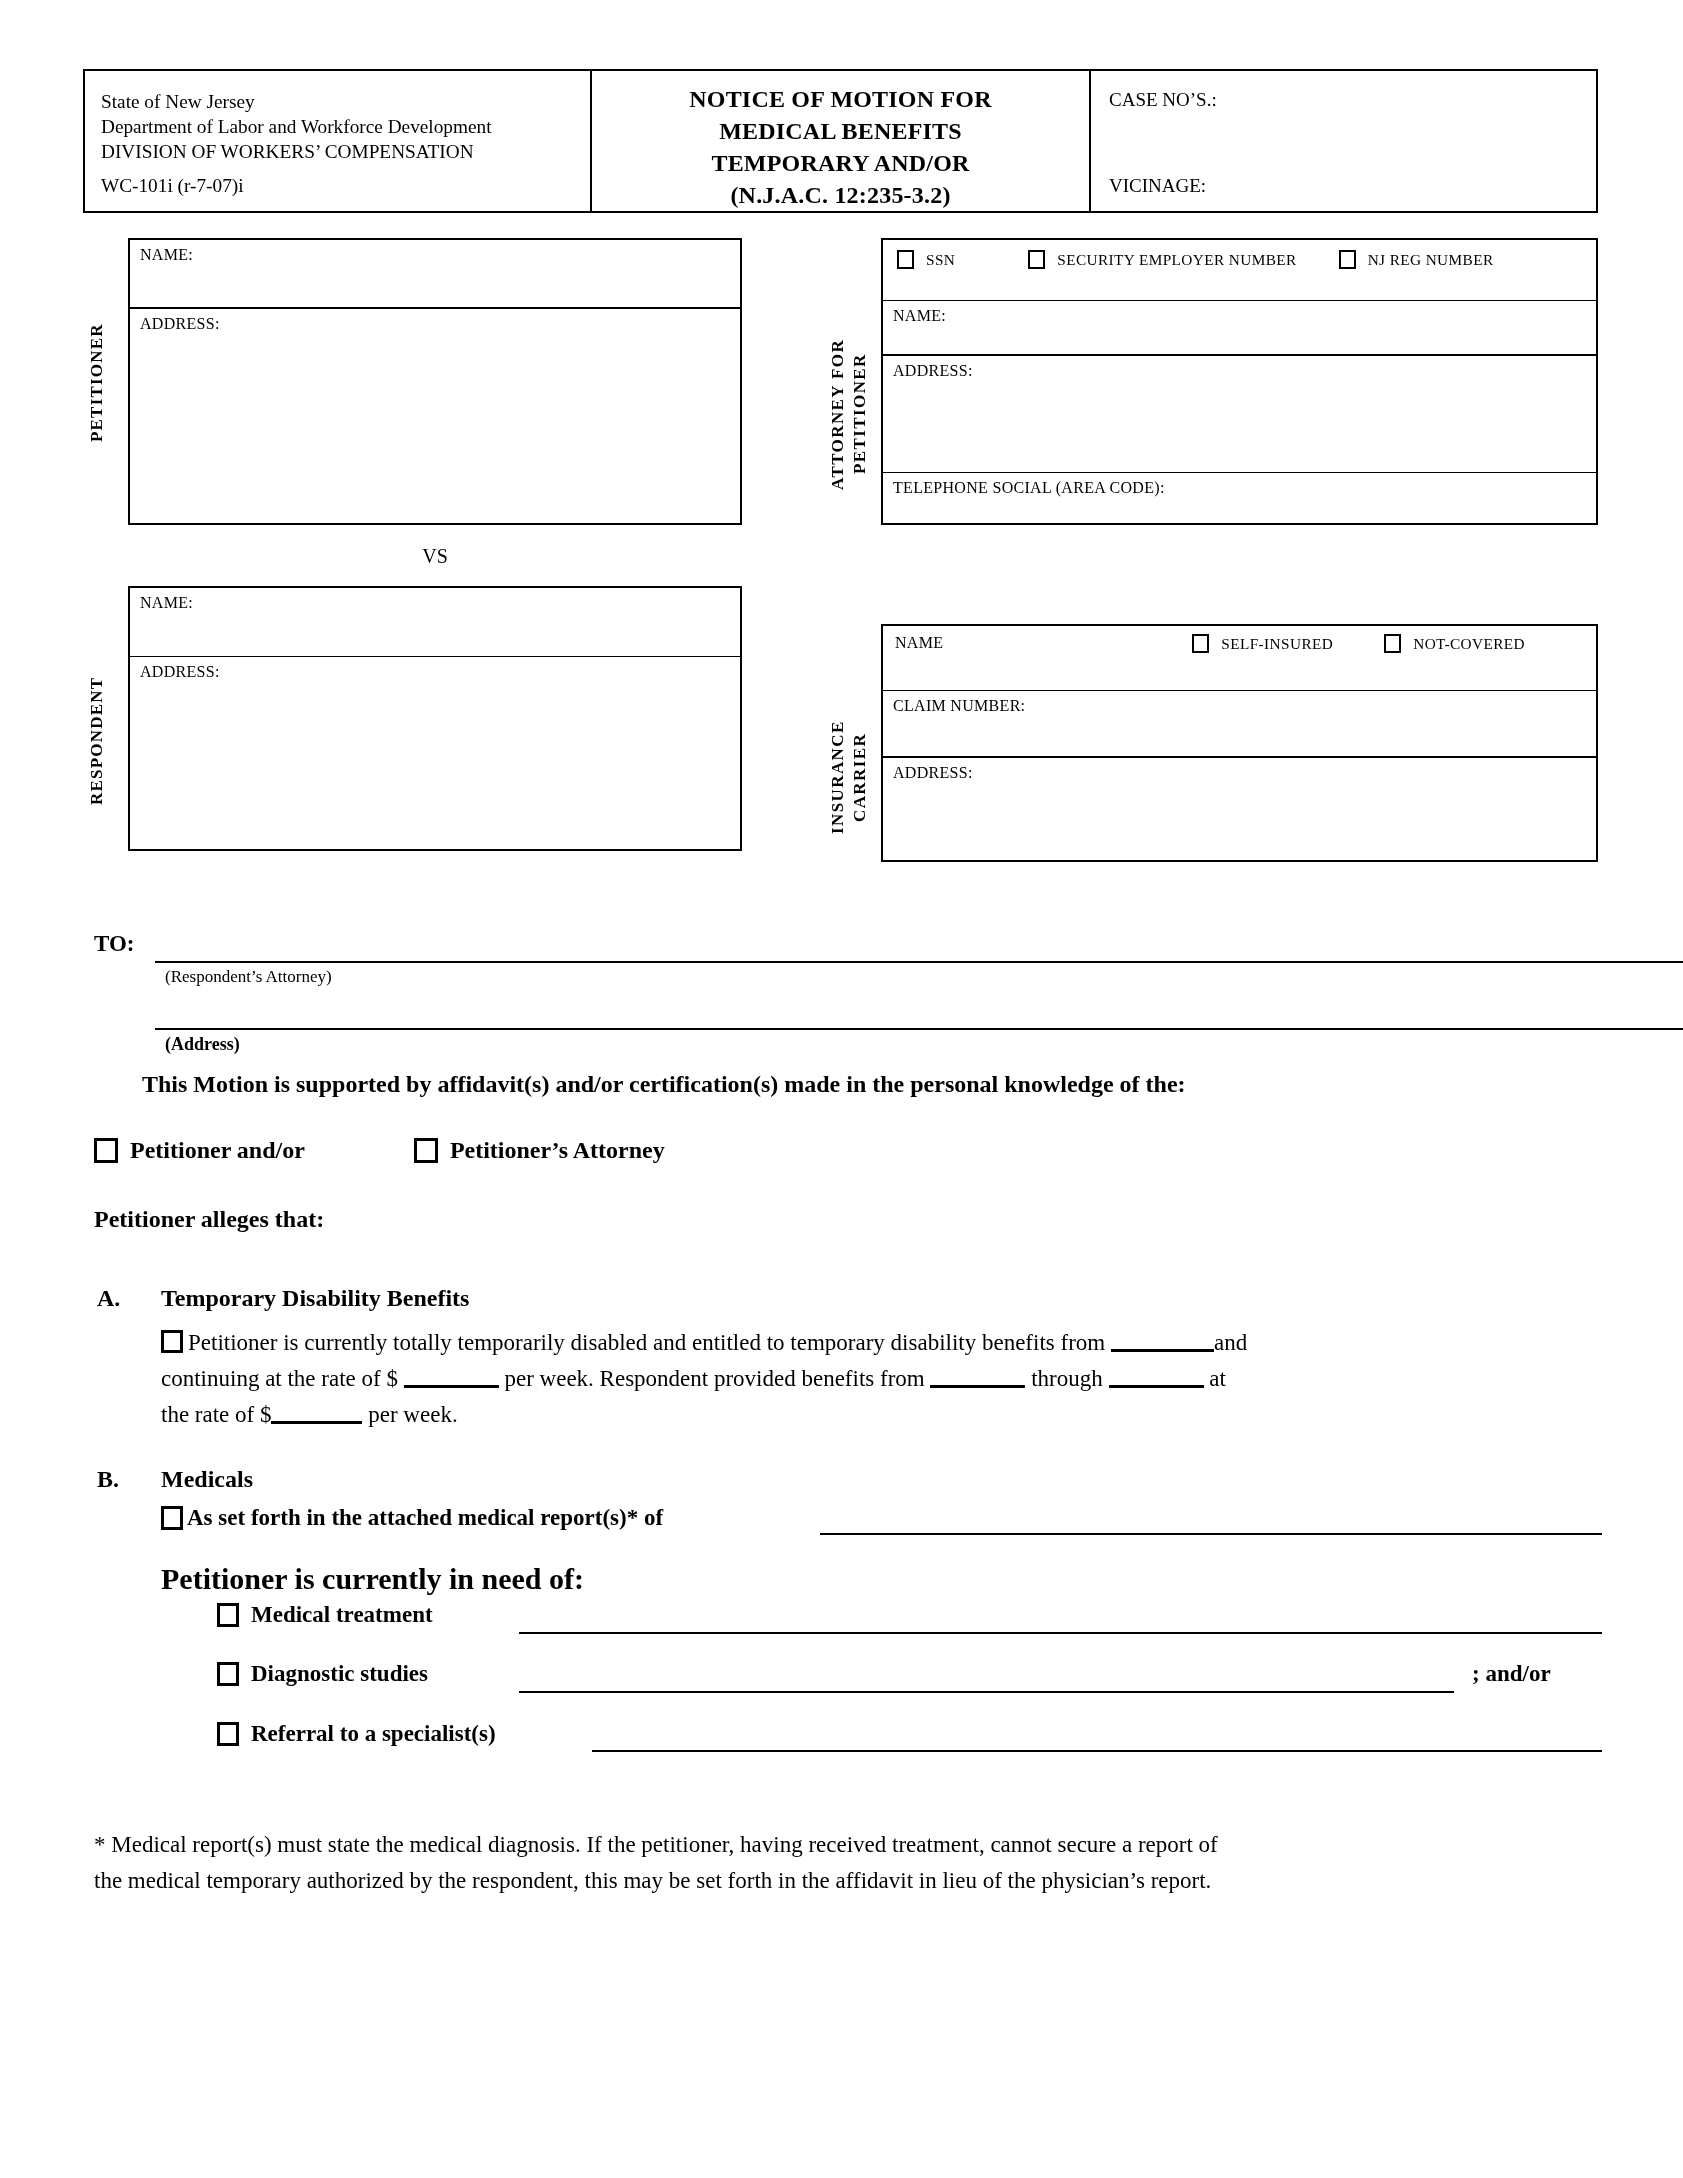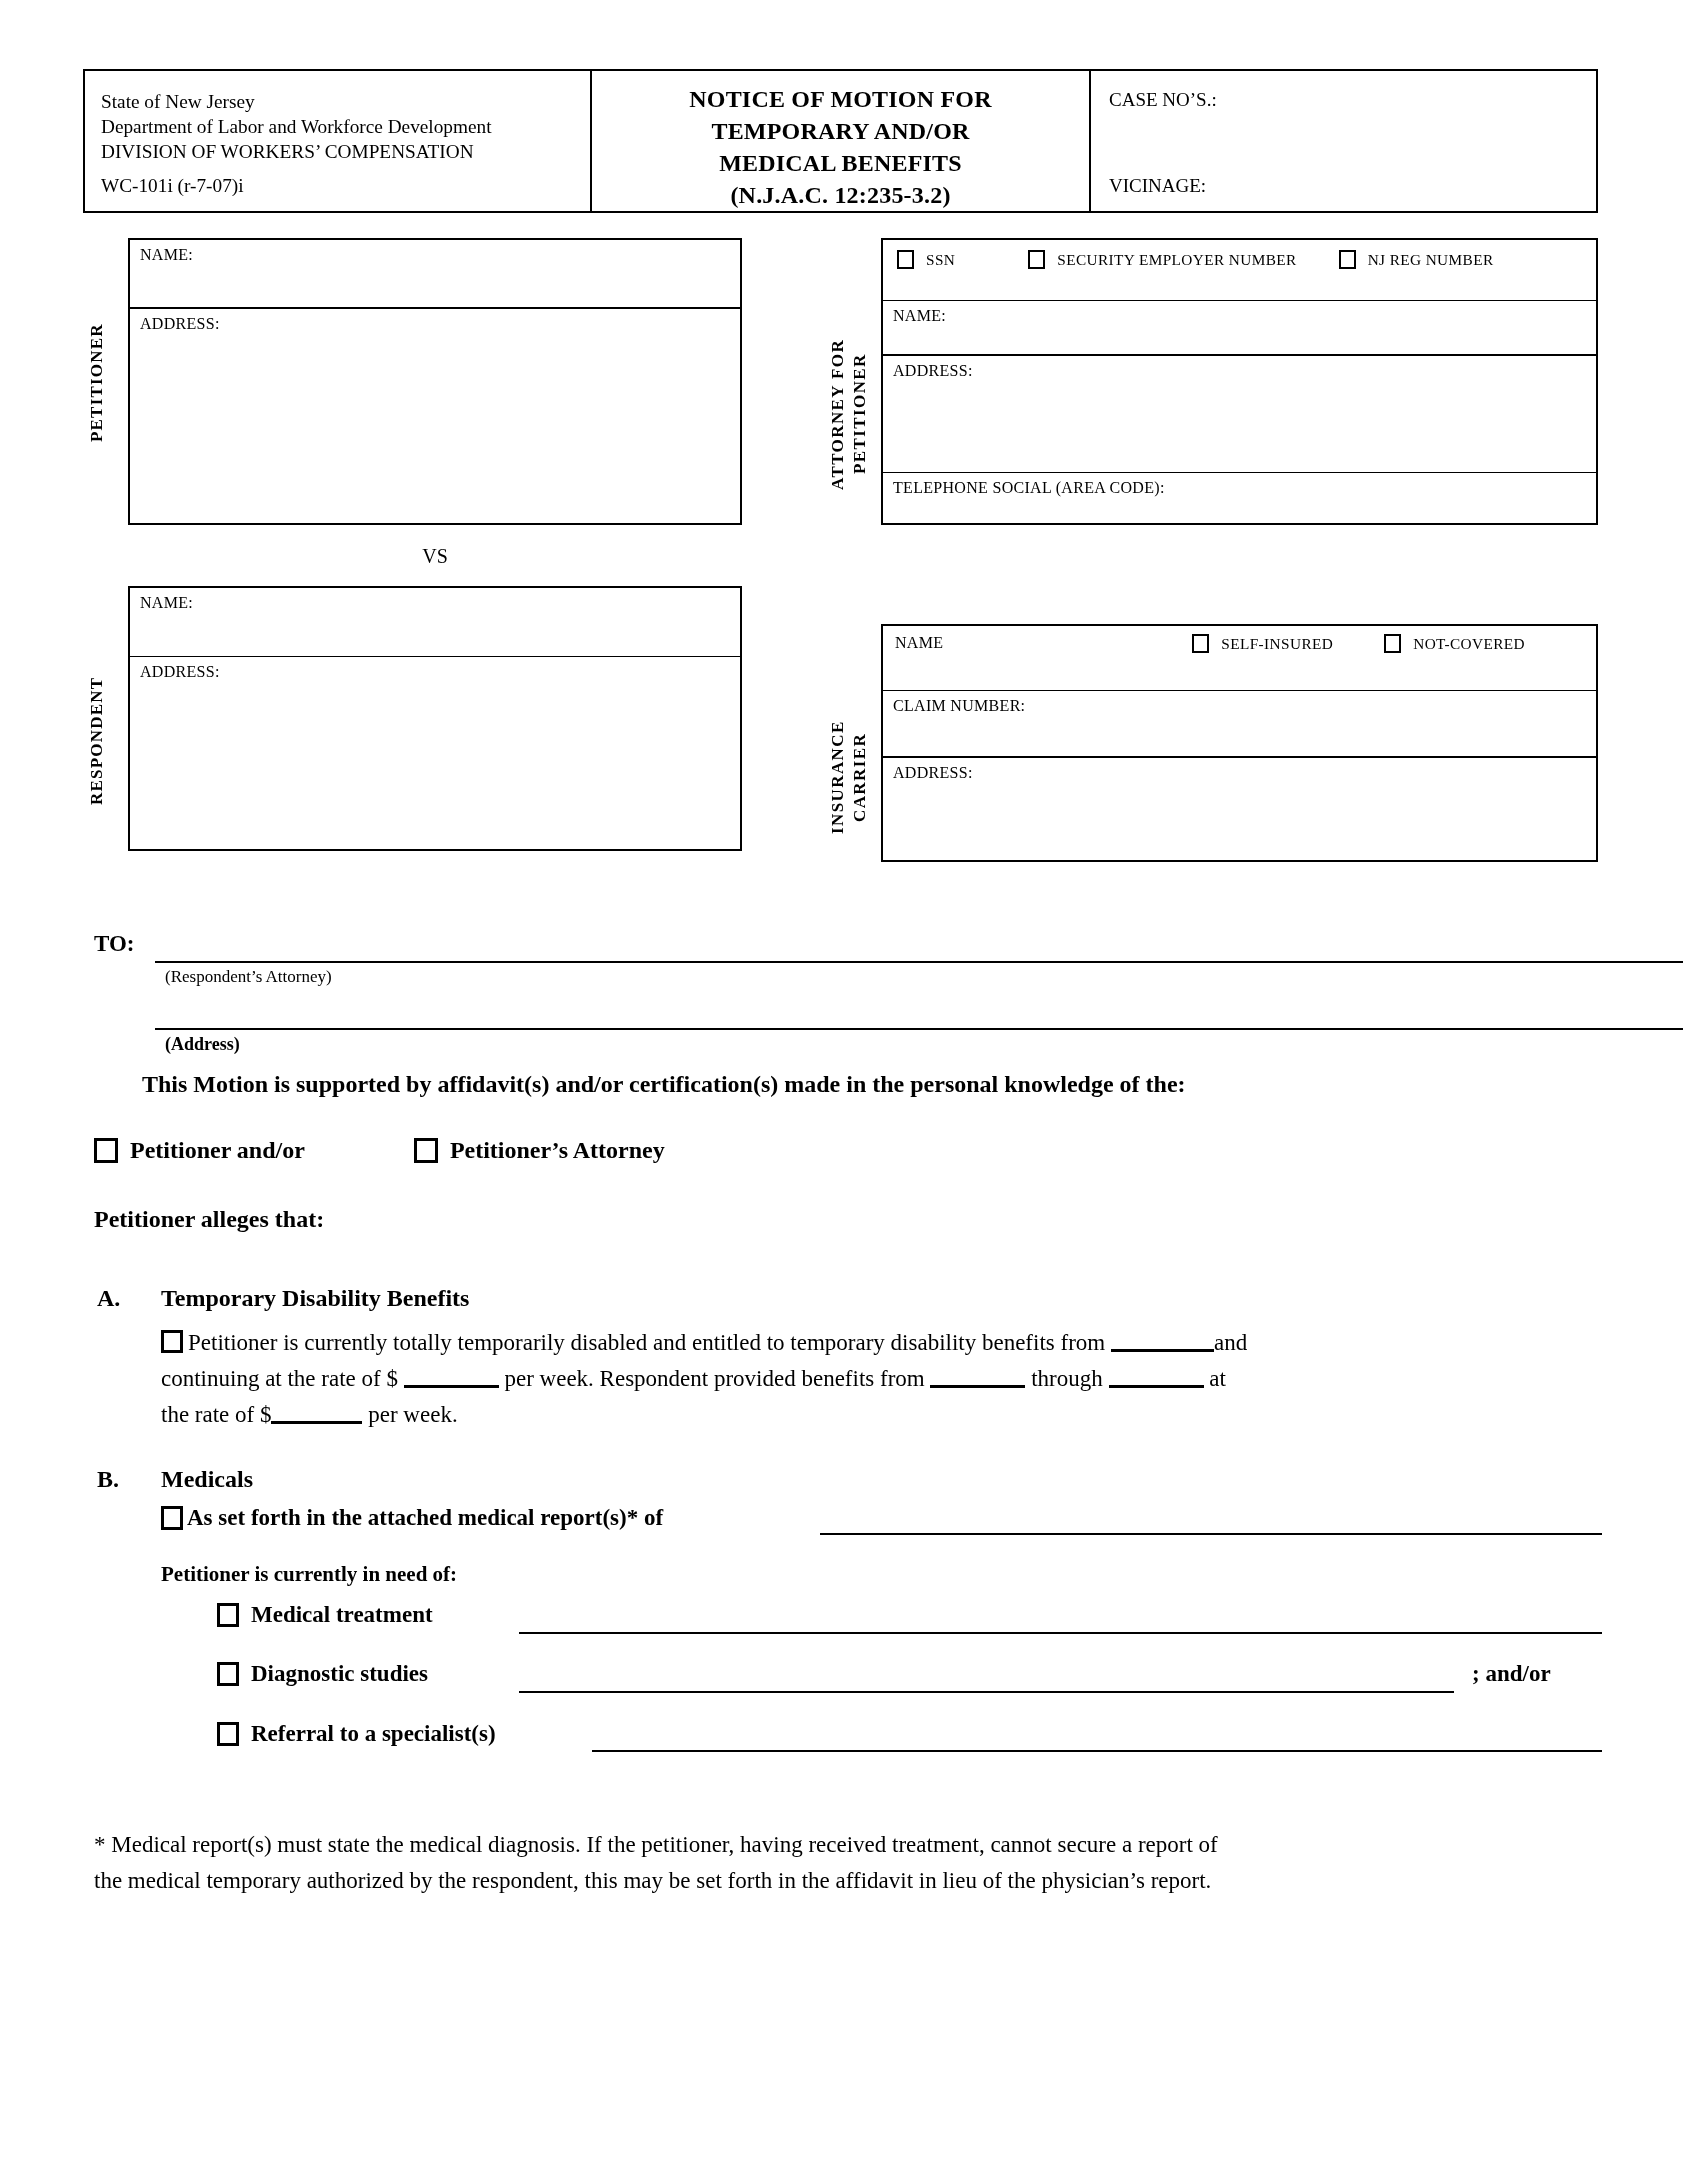--- a/index.html
+++ b/index.html
@@ -444,21 +444,21 @@
     left: 820px;
     top: 1533px;
     width: 782px;
     border-bottom: 2.2px solid #000;
   }
 
   .need-label {
     position: absolute;
     left: 161px;
     top: 1562px;
-    font-size: 21px;
+    font-size: 30px;
     font-weight: bold;
   }
 
   .need-row {
     position: absolute;
     left: 217px;
     font-size: 23px;
     font-weight: bold;
     display: flex;
     align-items: center;
@@ -499,22 +499,22 @@
 
   <div class="header-table">
     <div class="hdr-left">
       <div class="agency-line">State of New Jersey</div>
       <div class="agency-line">Department of Labor and Workforce Development</div>
       <div class="agency-line">DIVISION OF WORKERS’ COMPENSATION</div>
       <div class="form-no">WC-101i (r-7-07)i</div>
     </div>
     <div class="hdr-mid">
       <div class="tline">NOTICE OF MOTION FOR</div>
+      <div class="tline">MEDICAL BENEFITS</div>
       <div class="tline">TEMPORARY AND/OR</div>
-      <div class="tline">MEDICAL BENEFITS</div>
       <div class="tline">(N.J.A.C. 12:235-3.2)</div>
     </div>
     <div class="hdr-right">
       <div class="caseno">CASE NO’S.:</div>
       <div class="vicinage">VICINAGE:</div>
     </div>
   </div>
 
   <div class="party-area">
 

